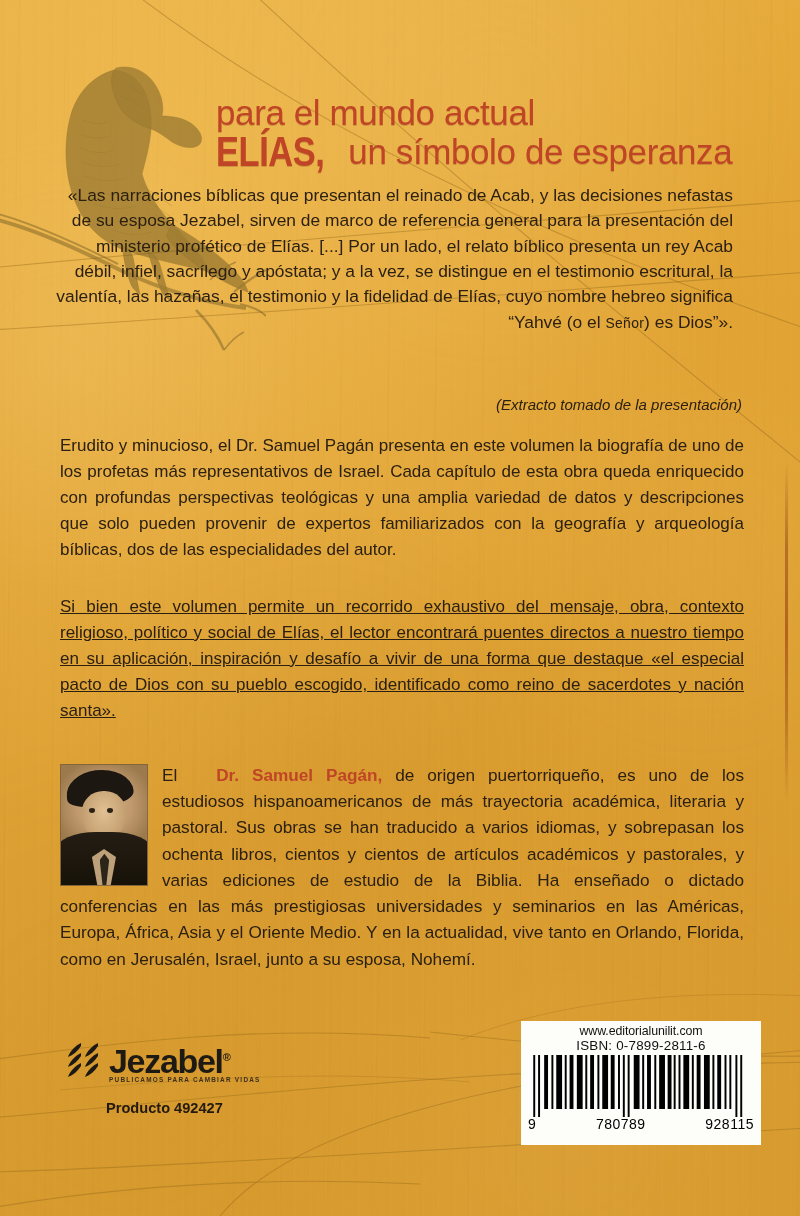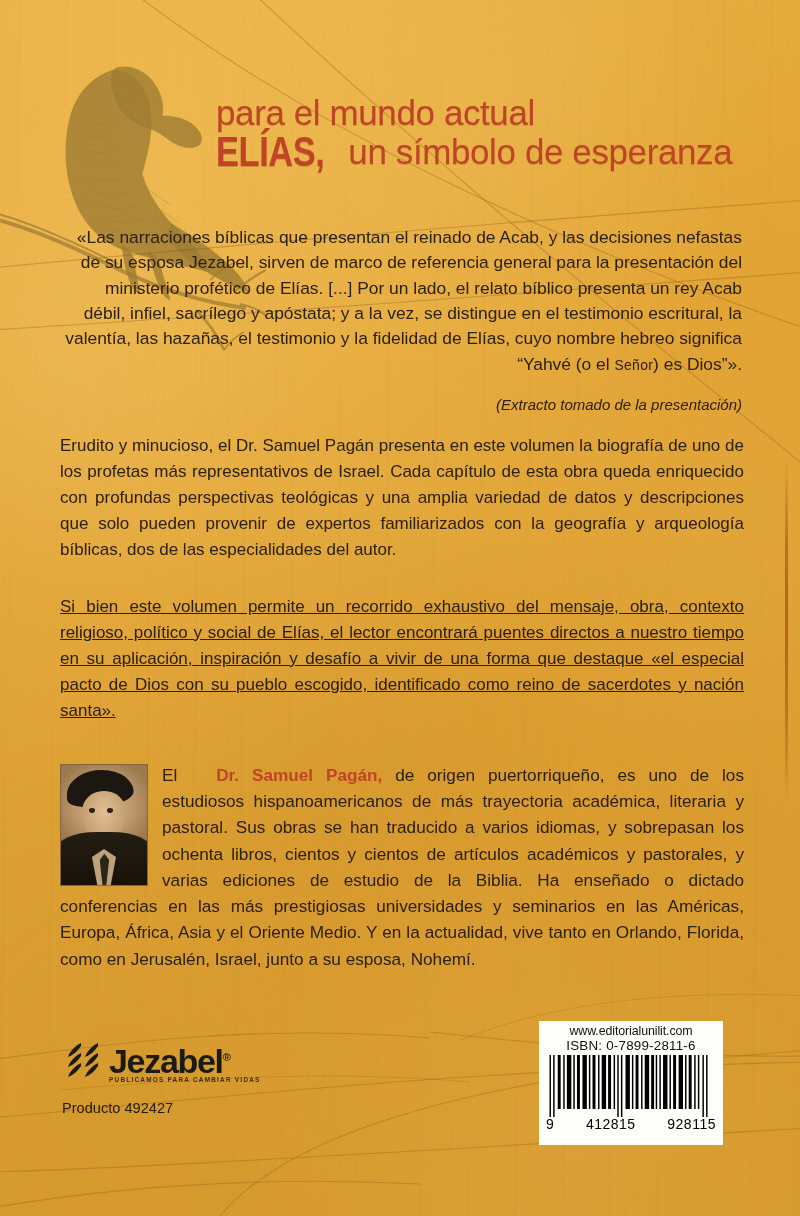--- a/index.html
+++ b/index.html
@@ -111,28 +111,27 @@
     left: -4px;
     top: 24px;
     width: 270px;
     height: 330px;
     opacity: .62;
   }
 
   
   .quote {
     position: absolute;
-    left: 60px;
+    left: 51px;
     top: 183px;
     width: 682px;
     text-align: right;
     font-size: 17.4px;
     line-height: 1.455;
     color: #2b2011;
-    margin-top: 42px;
   }
   .quote p { margin: 0; }
   .smallcaps {
     font-size: 0.80em;
     letter-spacing: .3px;
   }
   .attrib {
     position: absolute;
     left: 60px;
     top: 396px;
@@ -263,31 +262,32 @@
     font-size: 6.4px;
     letter-spacing: 1.25px;
     color: #3a2f1c;
     margin-top: -2px;
     font-weight: 700;
     white-space: nowrap;
   }
   .prod {
     margin-top: 15px;
     font-size: 14.6px;
-    font-weight: 400;
+    font-weight: 700;
     line-height: 1.42;
     color: #221a0f;
+    margin-left: 44px;
   }
 
   
   .barcode-box {
     position: absolute;
-    left: 539px;
+    left: 521px;
     top: 1021px;
-    width: 184px;
+    width: 240px;
     height: 124px;
     background: #fdfdfa;
     padding: 3px 5px 2px 5px;
     box-sizing: border-box;
     text-align: center;
   }
   .bc-url {
     font-size: 12.4px;
     line-height: 14px;
     color: #111;
@@ -484,18 +484,18 @@
         <rect x="154" y="0" width="1.6" height="54"></rect>
         <rect x="158" y="0" width="3.2" height="54"></rect>
         <rect x="164" y="0" width="1.6" height="54"></rect>
         <rect x="168" y="0" width="1.6" height="54"></rect>
         <rect x="173" y="0" width="1.6" height="62"></rect>
         <rect x="177" y="0" width="1.6" height="62"></rect>
       </g>
     </svg>
     <div class="bc-digits">
       <span>9</span>
-      <span>412815</span>
+      <span>780789</span>
       <span>928115</span>
     </div>
   </div>
 
 </div>
 
 </body></html>

